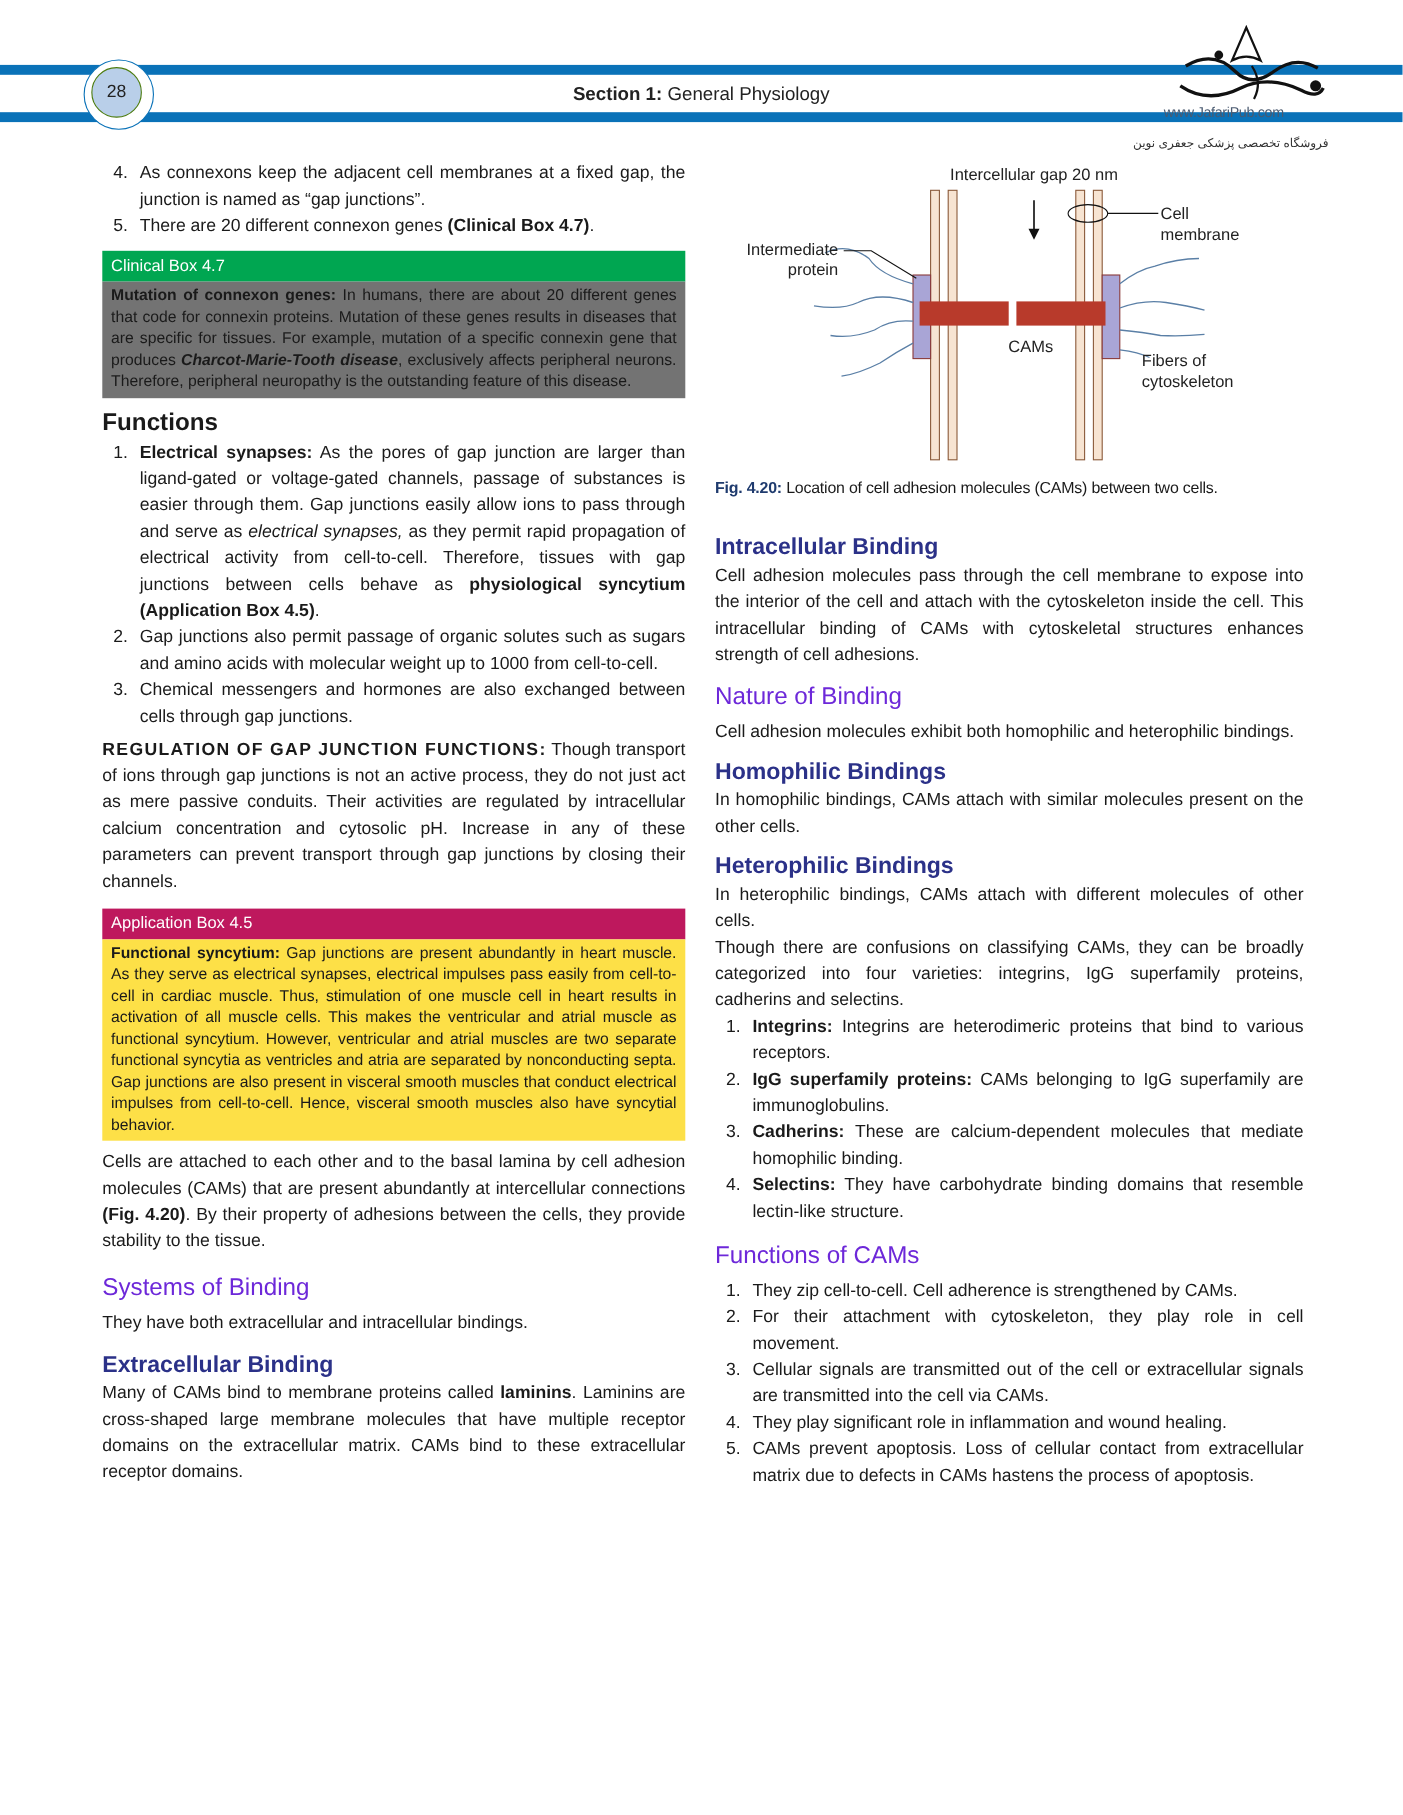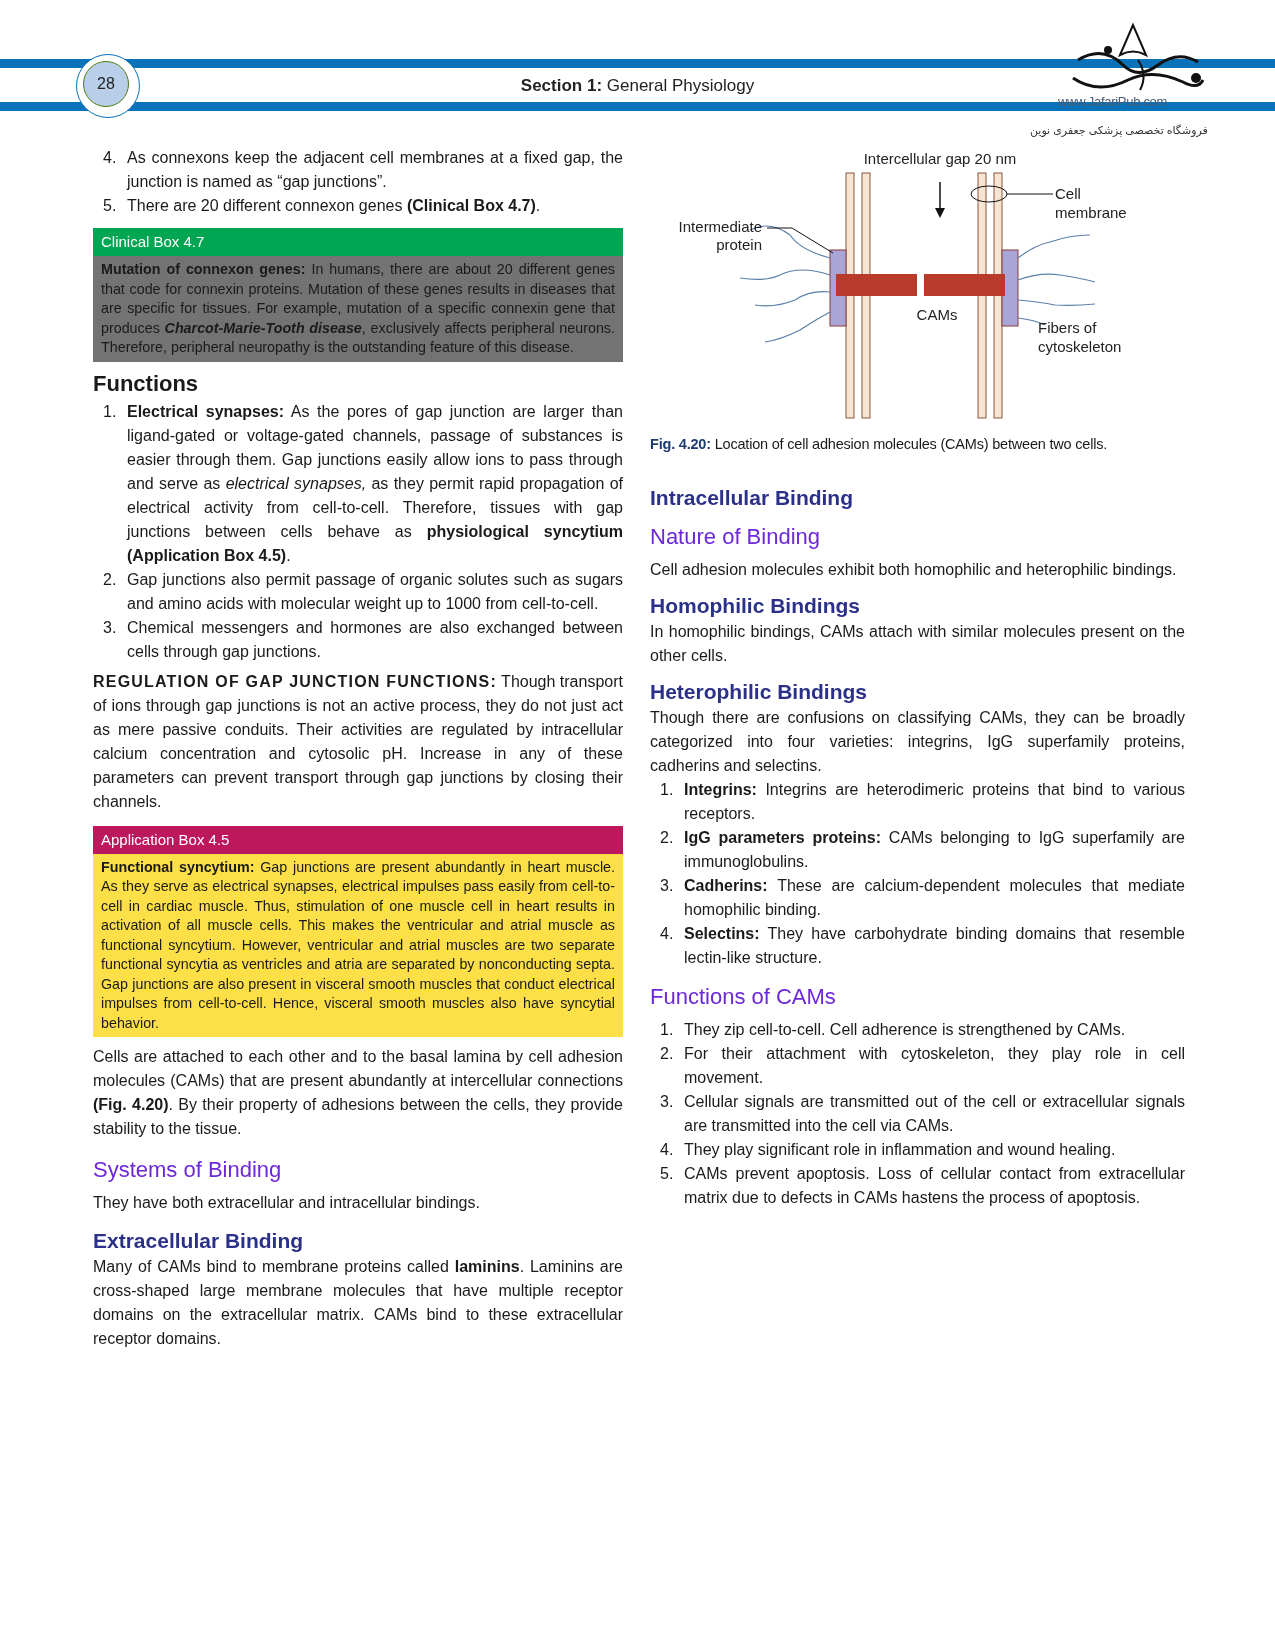--- a/index.html
+++ b/index.html
@@ -175,33 +175,35 @@
       <text x="287" y="180" text-anchor="middle" font-size="15" fill="#222">CAMs</text>
       <text x="388" y="193" font-size="15" fill="#222">Fibers of</text>
       <text x="388" y="212" font-size="15" fill="#222">cytoskeleton</text>
     </svg>
   </div>
   <div class="fig-caption">
     <b>Fig. 4.20:</b><span> Location of cell adhesion molecules (CAMs) between two cells.</span>
   </div>
 
   <h3 class="navy" style="margin-top:30px;">Intracellular Binding</h3>
+  <p>Cell adhesion molecules pass through the cell membrane to expose into the interior of the cell and attach with the cytoskeleton inside the cell. This intracellular binding of CAMs with cytoskeletal structures enhances strength of cell adhesions.</p>
 
   <h3 class="orange" style="margin-top:10px;">Nature of Binding</h3>
   <p>Cell adhesion molecules exhibit both homophilic and heterophilic bindings.</p>
 
   <h3 class="navy">Homophilic Bindings</h3>
   <p>In homophilic bindings, CAMs attach with similar molecules present on the other cells.</p>
 
   <h3 class="navy">Heterophilic Bindings</h3>
+  <p>In heterophilic bindings, CAMs attach with different molecules of other cells.</p>
 
   <p>Though there are confusions on classifying CAMs, they can be broadly categorized into four varieties: integrins, IgG superfamily proteins, cadherins and selectins.</p>
   <ul class="ol">
     <li><span class="num">1.</span><b>Integrins:</b><span> Integrins are heterodimeric proteins that bind to various receptors.</span></li>
-    <li><span class="num">2.</span><b>IgG parameters proteins:</b><span> CAMs belonging to IgG superfamily are immunoglobulins.</span></li>
+    <li><span class="num">2.</span><b>IgG superfamily proteins:</b><span> CAMs belonging to IgG superfamily are immunoglobulins.</span></li>
     <li><span class="num">3.</span><b>Cadherins:</b><span> These are calcium-dependent molecules that mediate homophilic binding.</span></li>
     <li><span class="num">4.</span><b>Selectins:</b><span> They have carbohydrate binding domains that resemble lectin-like structure.</span></li>
   </ul>
 
   <h3 class="orange" style="margin-top:12px;">Functions of CAMs</h3>
   <ul class="ol">
     <li><span class="num">1.</span><span>They zip cell-to-cell. Cell adherence is strengthened by CAMs.</span></li>
     <li><span class="num">2.</span><span>For their attachment with cytoskeleton, they play role in cell movement.</span></li>
     <li><span class="num">3.</span><span>Cellular signals are transmitted out of the cell or extracellular signals are transmitted into the cell via CAMs.</span></li>
     <li><span class="num">4.</span><span>They play significant role in inflammation and wound healing.</span></li>

